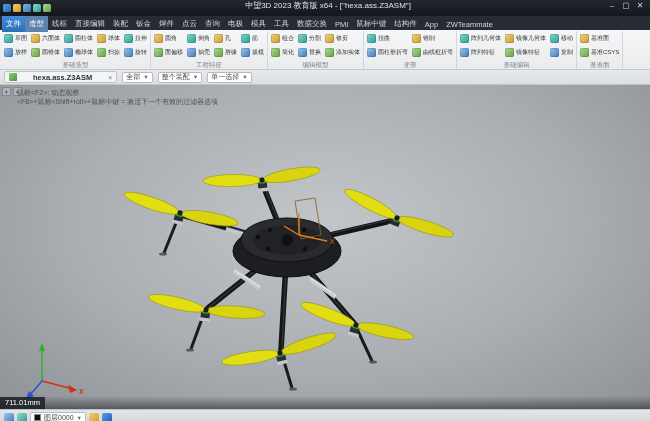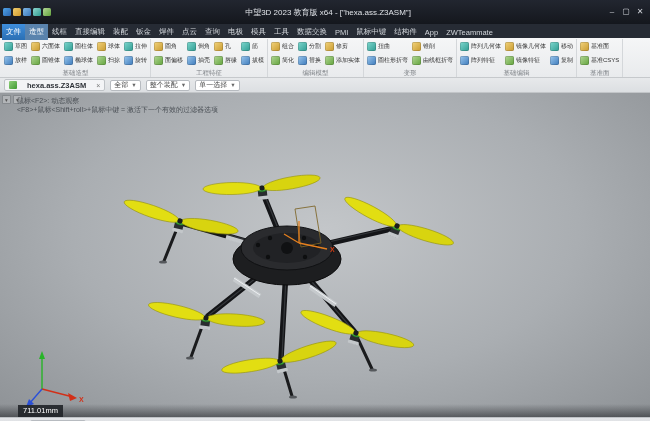--- a/index.html
+++ b/index.html
@@ -1,21 +1,21 @@
 <!DOCTYPE html>
 <html><head>
 <meta charset="utf-8">
 <style>
   * { box-sizing: border-box; margin: 0; padding: 0; }
   html,body { width:650px; height:421px; overflow:hidden;
     font-family:"Liberation Sans", sans-serif; background:#e8eaec; }
 
   
-  .titlebar { height:24px; background:linear-gradient(#222630,#14171d);
-    display:flex; align-items:center; padding:0 3px; }
+  .titlebar { height:16px; background:linear-gradient(#222630,#14171d);
+    display:flex; padding:0 3px; }
   .qat { display:flex; align-items:center; gap:2px; }
   .qat-icon { width:8px; height:8px; border-radius:1.5px; }
   .title-text { flex:1; text-align:center; font-size:8px; color:#dfe2e7;
     white-space:nowrap; overflow:hidden; }
   .win-controls { display:flex; }
   .win-btn { width:14px; text-align:center; font-size:8px; color:#cfd2d8; line-height:12px; }
 
   
   .tabbar { height:14px; background:#262b34; display:flex; align-items:stretch; padding-left:2px; }
   .tab { padding:8px 4px; display:flex; align-items:center; font-size:7.5px; color:#d2d6db; white-space:nowrap; }
@@ -30,21 +30,21 @@
     column-gap:2px; align-items:center; }
   .ritem { display:flex; align-items:center; gap:2px; font-size:6px; color:#333;
     white-space:nowrap; height:14px; padding:0 1px; border-radius:2px; }
   .ricon { width:9px; height:9px; border-radius:2px; flex:none;
     box-shadow:inset 0 0 0 .5px rgba(0,0,0,.28); }
   .rgrouplabel { height:9px; line-height:9px; text-align:center; font-size:6.5px; color:#7a7e83; }
 
   
   .docbar { height:15px; background:linear-gradient(#e7e9eb,#dcdfe2);
     border-bottom:1px solid #c2c5c8; display:flex; align-items:center; gap:5px; padding:0 4px; }
-  .doc-tab { display:flex; align-items:center; gap:10px; background:#f3f4f6;
+  .doc-tab { display:flex; align-items:center; gap:16px; background:#f3f4f6;
     border:1px solid #bfc3c7; border-radius:2px; height:12px; padding:0 4px;
     font-size:7.5px; color:#2e3238; font-weight:bold; }
   .cube-ic { width:8px; height:8px; border-radius:1px;
     background:linear-gradient(135deg,#8fd07a,#3f9a32); }
   .doc-close { font-size:7px; color:#777; font-weight:normal; }
   .combo { display:flex; align-items:center; gap:3px; background:#fff;
     border:1px solid #b7bbc0; border-radius:2px; height:11px; padding:0 3px;
     font-size:7px; color:#444; }
   .caret { font-size:5.5px; color:#666; }
 
@@ -53,21 +53,21 @@
     background:radial-gradient(ellipse at 50% 42%, #c3c6c9 0%, #aaaeb2 55%, #8e9296 100%); }
   .viewport svg.scene { position:absolute; left:0; top:0; }
   .hint { position:absolute; left:17px; top:3px; font-size:7px; line-height:9px; color:#4b5056; }
   .vp-mini { position:absolute; top:2px; left:2px; display:flex; gap:2px; }
   .vp-mini-btn { width:9px; height:9px; background:rgba(255,255,255,.25);
     border:1px solid rgba(90,95,100,.5); border-radius:1px; font-size:5.5px;
     color:#555; text-align:center; line-height:8px; }
   .bottom-shade { position:absolute; left:0; right:0; bottom:0; height:13px;
     background:linear-gradient(rgba(0,0,0,0), rgba(18,20,24,.5)); }
   .scale-badge { position:absolute; left:0; bottom:0; background:rgba(32,35,40,.9);
-    color:#fff; font-size:7.5px; padding:1px 5px 2px;margin-left:18px; }
+    color:#fff; font-size:7.5px; padding:1px 5px 2px; }
 
   
   .statusbar { height:16px; background:linear-gradient(#e3e5e8,#d2d5d9);
     border-top:1px solid #bfc2c6; display:flex; align-items:center; gap:3px; padding:0 4px; }
   .status-msg { flex:1; font-size:7.5px; color:#3a3e44; white-space:nowrap; overflow:hidden; }
   .sicon { width:10px; height:10px; border-radius:2px; flex:none; }
   .layer-combo { display:flex; align-items:center; gap:3px; background:#fff;
     border:1px solid #b7bbc0; border-radius:2px; height:12px; padding:0 3px;
     font-size:7px; color:#444; }
   .layer-chip { width:7px; height:7px; background:#111; border:1px solid #888; }

